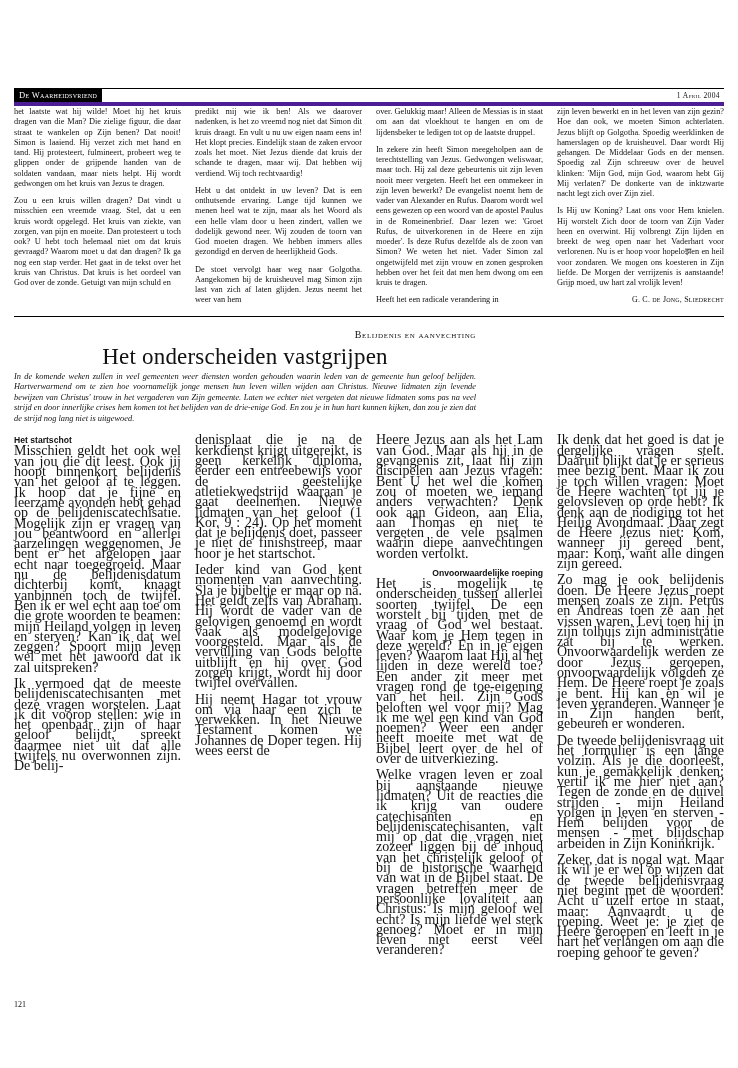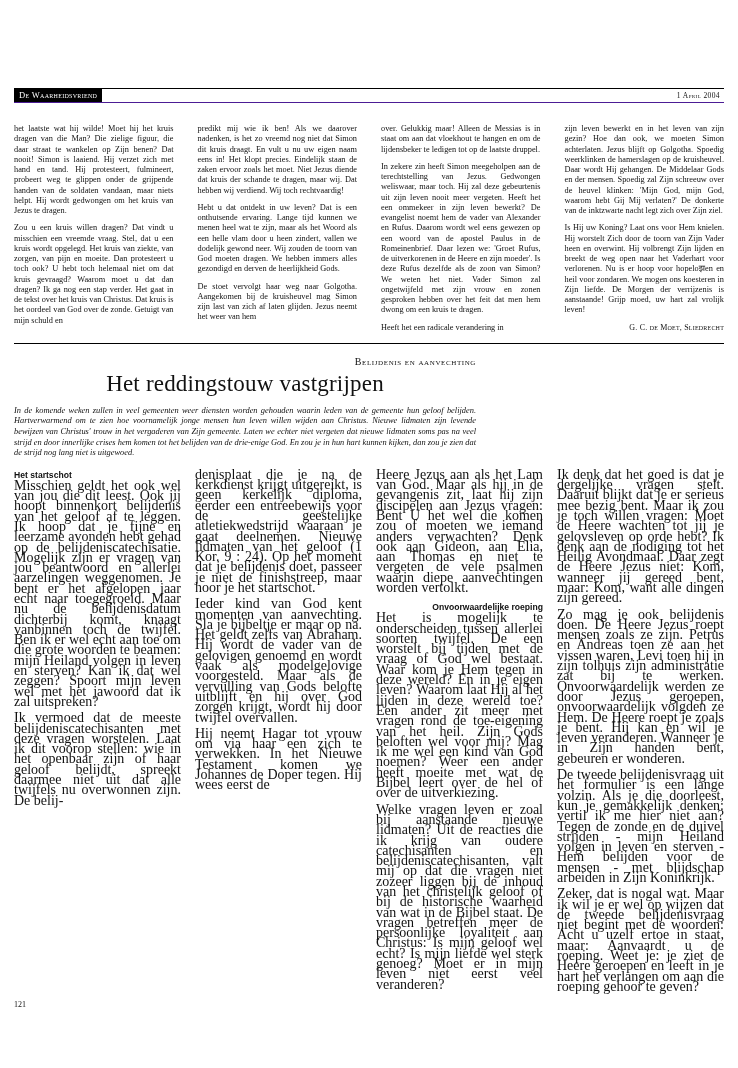--- a/index.html
+++ b/index.html
@@ -2,39 +2,39 @@
 <html><head>
 <meta charset="utf-8">
 <style>
   html,body{margin:0;padding:0;background:#ffffff;}
   body{width:738px;height:1068px;font-family:"Liberation Serif",serif;color:#111;}
   .page{position:absolute;left:0;top:0;width:738px;height:1068px;background:#fff;}
   .sheet{position:absolute;left:14px;top:88px;width:710px;}
 
   
   .masthead{display:flex;align-items:center;justify-content:space-between;
-    border-top:1px solid #000;border-bottom:1px solid #4c1d95;height:13px;padding:0 0 0 0;}
+    border-top:1px solid #000;border-bottom:4px solid #4c1d95;height:13px;padding:0 0 0 0;}
   .masthead .left{background:#000;color:#fff;font-variant:small-caps;
     font-size:8.5px;letter-spacing:.3px;padding:2px 5px 2px 5px;line-height:9px;}
   .masthead .right{font-size:7.5px;letter-spacing:.4px;padding-right:4px;font-variant:small-caps;}
 
-  .cols{display:flex;gap:24px;margin-top:21px;justify-content:flex-end;}
+  .cols{display:flex;gap:14px;margin-top:1px;justify-content:flex-end;}
   .col{width:227px;}
   .col p{margin:0;font-size:8.3px;line-height:10.25px;text-align:justify;
     text-justify:inter-word;hyphens:auto;}
   .col p + p{text-indent:0;margin-top:7px;}
   .sign{margin-top:7px;text-align:right;font-variant:small-caps;font-size:8px;letter-spacing:.2px;}
 
   .rule{border-bottom:1px solid #000;margin-top:10px;}
 
   
   .arthead{width:462px;margin-top:12px;}
   .kicker{font-variant:small-caps;font-size:10px;letter-spacing:.6px;text-align:right;margin:0;}
   .headline{font-size:23px;font-weight:normal;text-align:center;margin:4px 0 0 0;letter-spacing:.2px;}
-  .standfirst{font-style:italic;font-size:8.4px;line-height:10.6px;text-align:justify;margin:9px 0 0 0;}
+  .standfirst{font-style:italic;font-size:8.4px;line-height:10.6px;text-align:justify;margin:2px 0 0 0;}
 
   .body-cols{display:flex;gap:14px;margin-top:11px;}
   .bcol{width:227px;}
   .bcol h3{font-size:8.6px;margin:0 0 1px 0;font-weight:bold;font-family:"Liberation Sans",sans-serif;}
   .bcol h3.spaced{margin-top:9px;text-align:right;}
   .bcol p{margin:0;font-size:14px;line-height:10.3px;text-align:justify;hyphens:auto;}
   .bcol p + p{margin-top:6px;}
 
   .folio{position:absolute;left:14px;top:1000px;font-size:8px;}
 </style>
@@ -60,29 +60,29 @@
         <p>De stoet vervolgt haar weg naar Golgotha. Aangekomen bij de kruisheuvel mag Simon zijn last van zich af laten glijden. Jezus neemt het weer van hem</p>
       </div>
       <div class="col">
         <p>over. Gelukkig maar! Alleen de Messias is in staat om aan dat vloekhout te hangen en om de lijdensbeker te ledigen tot op de laatste druppel.</p>
         <p>In zekere zin heeft Simon meegeholpen aan de terechtstelling van Jezus. Gedwongen weliswaar, maar toch. Hij zal deze gebeurtenis uit zijn leven nooit meer vergeten. Heeft het een ommekeer in zijn leven bewerkt? De evangelist noemt hem de vader van Alexander en Rufus. Daarom wordt wel eens gewezen op een woord van de apostel Paulus in de Romeinenbrief. Daar lezen we: 'Groet Rufus, de uitverkorenen in de Heere en zijn moeder'. Is deze Rufus dezelfde als de zoon van Simon? We weten het niet. Vader Simon zal ongetwijfeld met zijn vrouw en zonen gesproken hebben over het feit dat men hem dwong om een kruis te dragen.</p>
         <p>Heeft het een radicale verandering in</p>
       </div>
       <div class="col">
         <p>zijn leven bewerkt en in het leven van zijn gezin? Hoe dan ook, we moeten Simon achterlaten. Jezus blijft op Golgotha. Spoedig weerklinken de hamerslagen op de kruisheuvel. Daar wordt Hij gehangen. De Middelaar Gods en der mensen. Spoedig zal Zijn schreeuw over de heuvel klinken: 'Mijn God, mijn God, waarom hebt Gij Mij verlaten?' De donkerte van de inktzwarte nacht legt zich over Zijn ziel.</p>
         <p>Is Hij uw Koning? Laat ons voor Hem knielen. Hij worstelt Zich door de toorn van Zijn Vader heen en overwint. Hij volbrengt Zijn lijden en breekt de weg open naar het Vaderhart voor verlorenen. Nu is er hoop voor hopeloझen en heil voor zondaren. We mogen ons koesteren in Zijn liefde. De Morgen der verrijzenis is aanstaande! Grijp moed, uw hart zal vrolijk leven!</p>
-        <div class="sign">G. C. de Moet, Sliedrecht</div>
+        <div class="sign">G. C. de Jong, Sliedrecht</div>
       </div>
     </div>
 
     <div class="rule"></div>
 
     <div class="arthead">
       <p class="kicker">Belijdenis en aanvechting</p>
-      <h1 class="headline">Het reddingstouw vastgrijpen</h1>
+      <h1 class="headline">Het onderscheiden vastgrijpen</h1>
       <p class="standfirst">In de komende weken zullen in veel gemeenten weer diensten worden gehouden waarin leden van de gemeente hun geloof belijden. Hartverwarmend om te zien hoe voornamelijk jonge mensen hun leven willen wijden aan Christus. Nieuwe lidmaten zijn levende bewijzen van Christus' trouw in het vergaderen van Zijn gemeente. Laten we echter niet vergeten dat nieuwe lidmaten soms pas na veel strijd en door innerlijke crises hem komen tot het belijden van de drie-enige God. En zou je in hun hart kunnen kijken, dan zou je zien dat de strijd nog lang niet is uitgewoed.</p>
     </div>
 
     <div class="body-cols">
       <div class="bcol">
         <h3>Het startschot</h3>
         <p>Misschien geldt het ook wel van jou die dit leest. Ook jij hoopt binnenkort belijdenis van het geloof af te leggen. Ik hoop dat je fijne en leerzame avonden hebt gehad op de belijdeniscatechisatie. Mogelijk zijn er vragen van jou beantwoord en allerlei aarzelingen weggenomen. Je bent er het afgelopen jaar echt naar toegegroeid. Maar nu de belijdenisdatum dichterbij komt, knaagt vanbinnen toch de twijfel. Ben ik er wel echt aan toe om die grote woorden te beamen: mijn Heiland volgen in leven en sterven? Kan ik dat wel zeggen? Spoort mijn leven wel met het jawoord dat ik zal uitspreken?</p>
         <p>Ik vermoed dat de meeste belijdeniscatechisanten met deze vragen worstelen. Laat ik dit voorop stellen: wie in het openbaar zijn of haar geloof belijdt, spreekt daarmee niet uit dat alle twijfels nu overwonnen zijn. De belij-</p>
       </div>
       <div class="bcol">

